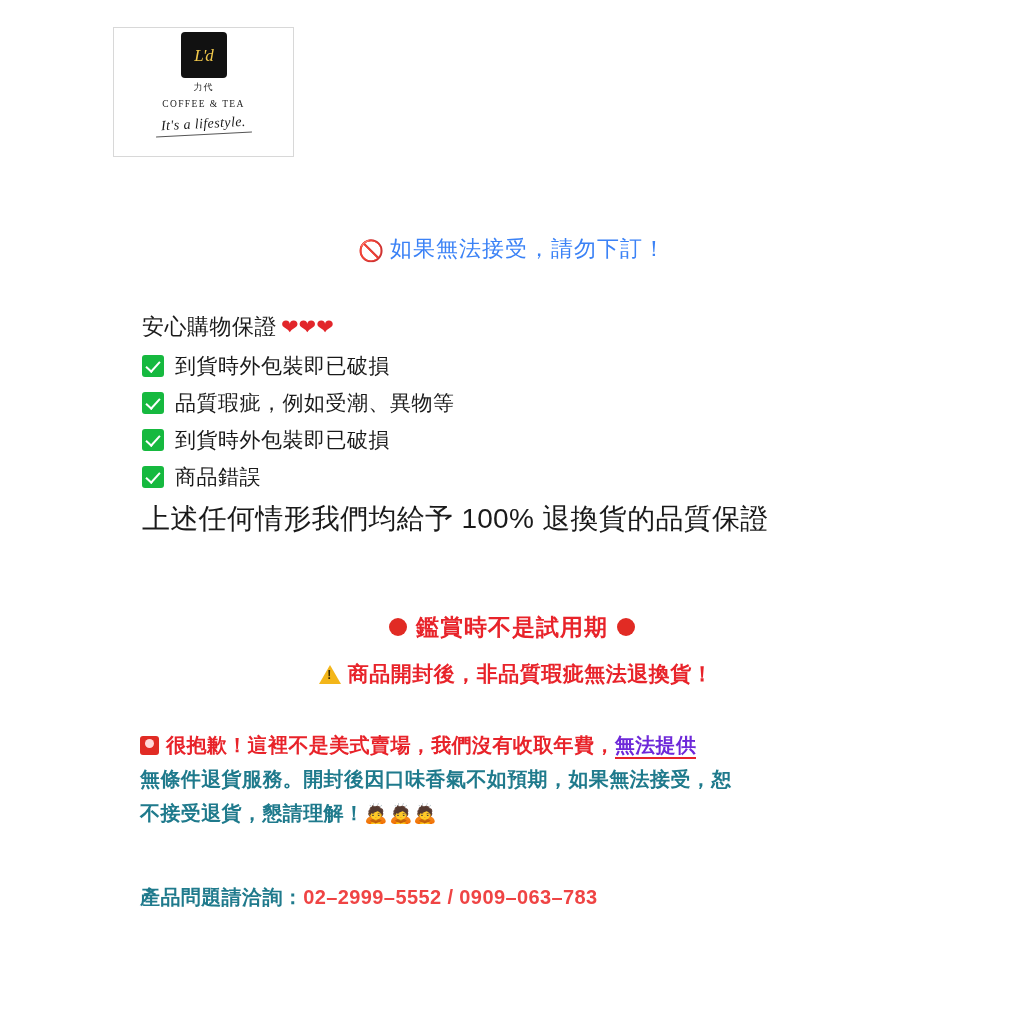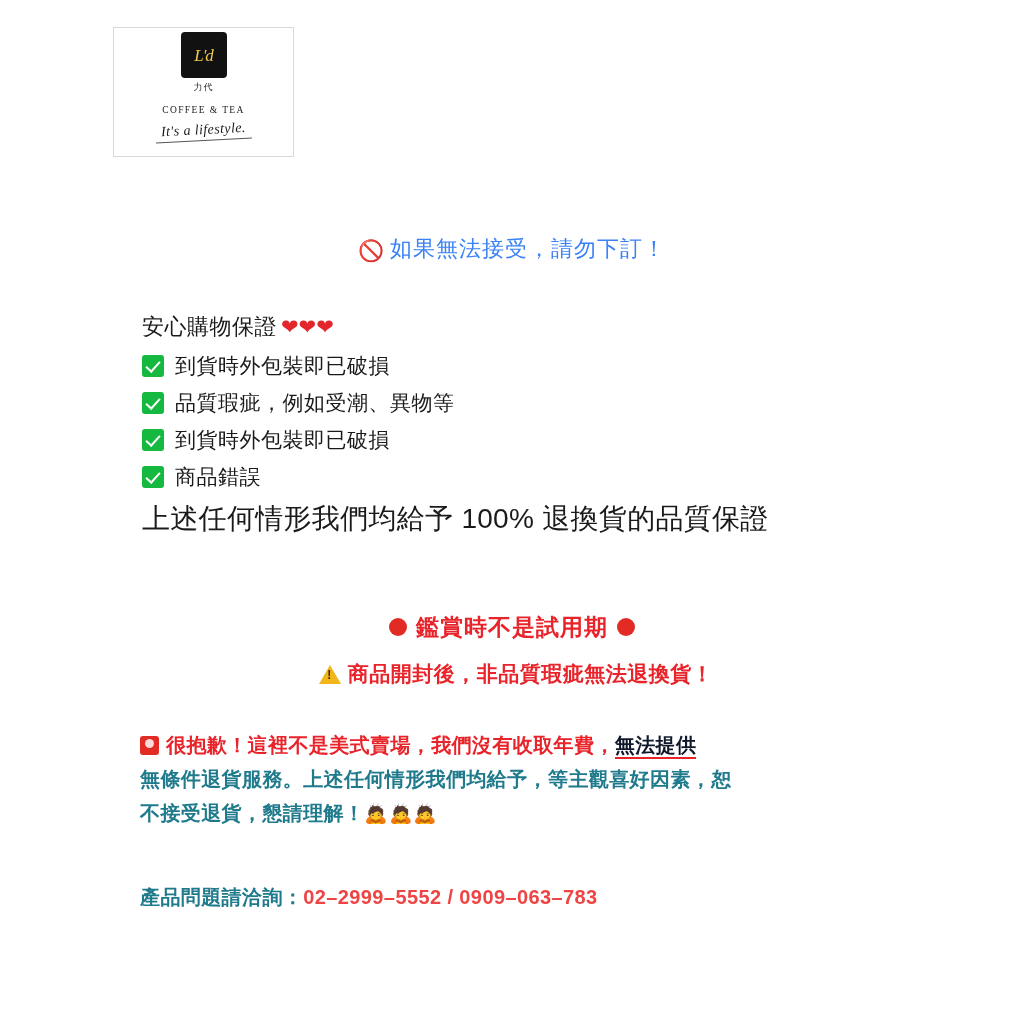--- a/index.html
+++ b/index.html
@@ -56,21 +56,21 @@
     letter-spacing: -1px;
     line-height: 1;
   }
   .logo-cn {
     margin-top: 3px;
     font-size: 9px;
     color: #222222;
     letter-spacing: 1px;
   }
   .logo-sub {
-    margin-top: 11px;
+    margin-top: 5px;
     font-family: "Liberation Serif", "DejaVu Serif", serif;
     font-size: 9.5px;
     letter-spacing: 1.4px;
     color: #1a1a1a;
   }
   .logo-tag {
     margin-top: 7px;
     font-family: "Liberation Serif", "DejaVu Serif", serif;
     font-style: italic;
     font-size: 14px;
@@ -236,21 +236,21 @@
     top: 728px;
     width: 770px;
     font-size: 20px;
     line-height: 34px;
     color: #1f7a8c;
     font-weight: bold;
     letter-spacing: 0.4px;
   }
   .policy .line1 { color: #e8232a; }
   .policy .no-provide {
-    color: #0f172a;
+    color: #6d28d9;
     border-bottom: 2px solid #e8232a;
     padding-bottom: 1px;
   }
   .siren {
     display: inline-block;
     width: 19px;
     height: 19px;
     background: #e12b24;
     border-radius: 3px;
     position: relative;
@@ -334,21 +334,21 @@
   <div class="warn-title">
     <span class="red-dot"></span><span>鑑賞時不是試用期</span><span class="red-dot"></span>
   </div>
 
   <div class="warn-sub">
     <span class="tri"></span><span>商品開封後，非品質瑕疵無法退換貨！</span>
   </div>
 
   <div class="policy">
     <span class="siren"></span><span class="line1">很抱歉！這裡不是美式賣場，我們沒有收取年費，</span><span class="no-provide">無法提供</span><br>
-    <span>無條件退貨服務。上述任何情形我們均給予，等主觀喜好因素，恕</span><br>
+    <span>無條件退貨服務。開封後因口味香氣不如預期，如果無法接受，恕</span><br>
     <span>不接受退貨，懇請理解！</span><span class="bow-people">🙇🙇🙇</span>
   </div>
 
   <div class="contact">
     <span>產品問題請洽詢：</span><span class="numbers">02–2999–5552 / 0909–063–783</span>
   </div>
 
 </div>
 
 </body></html>

